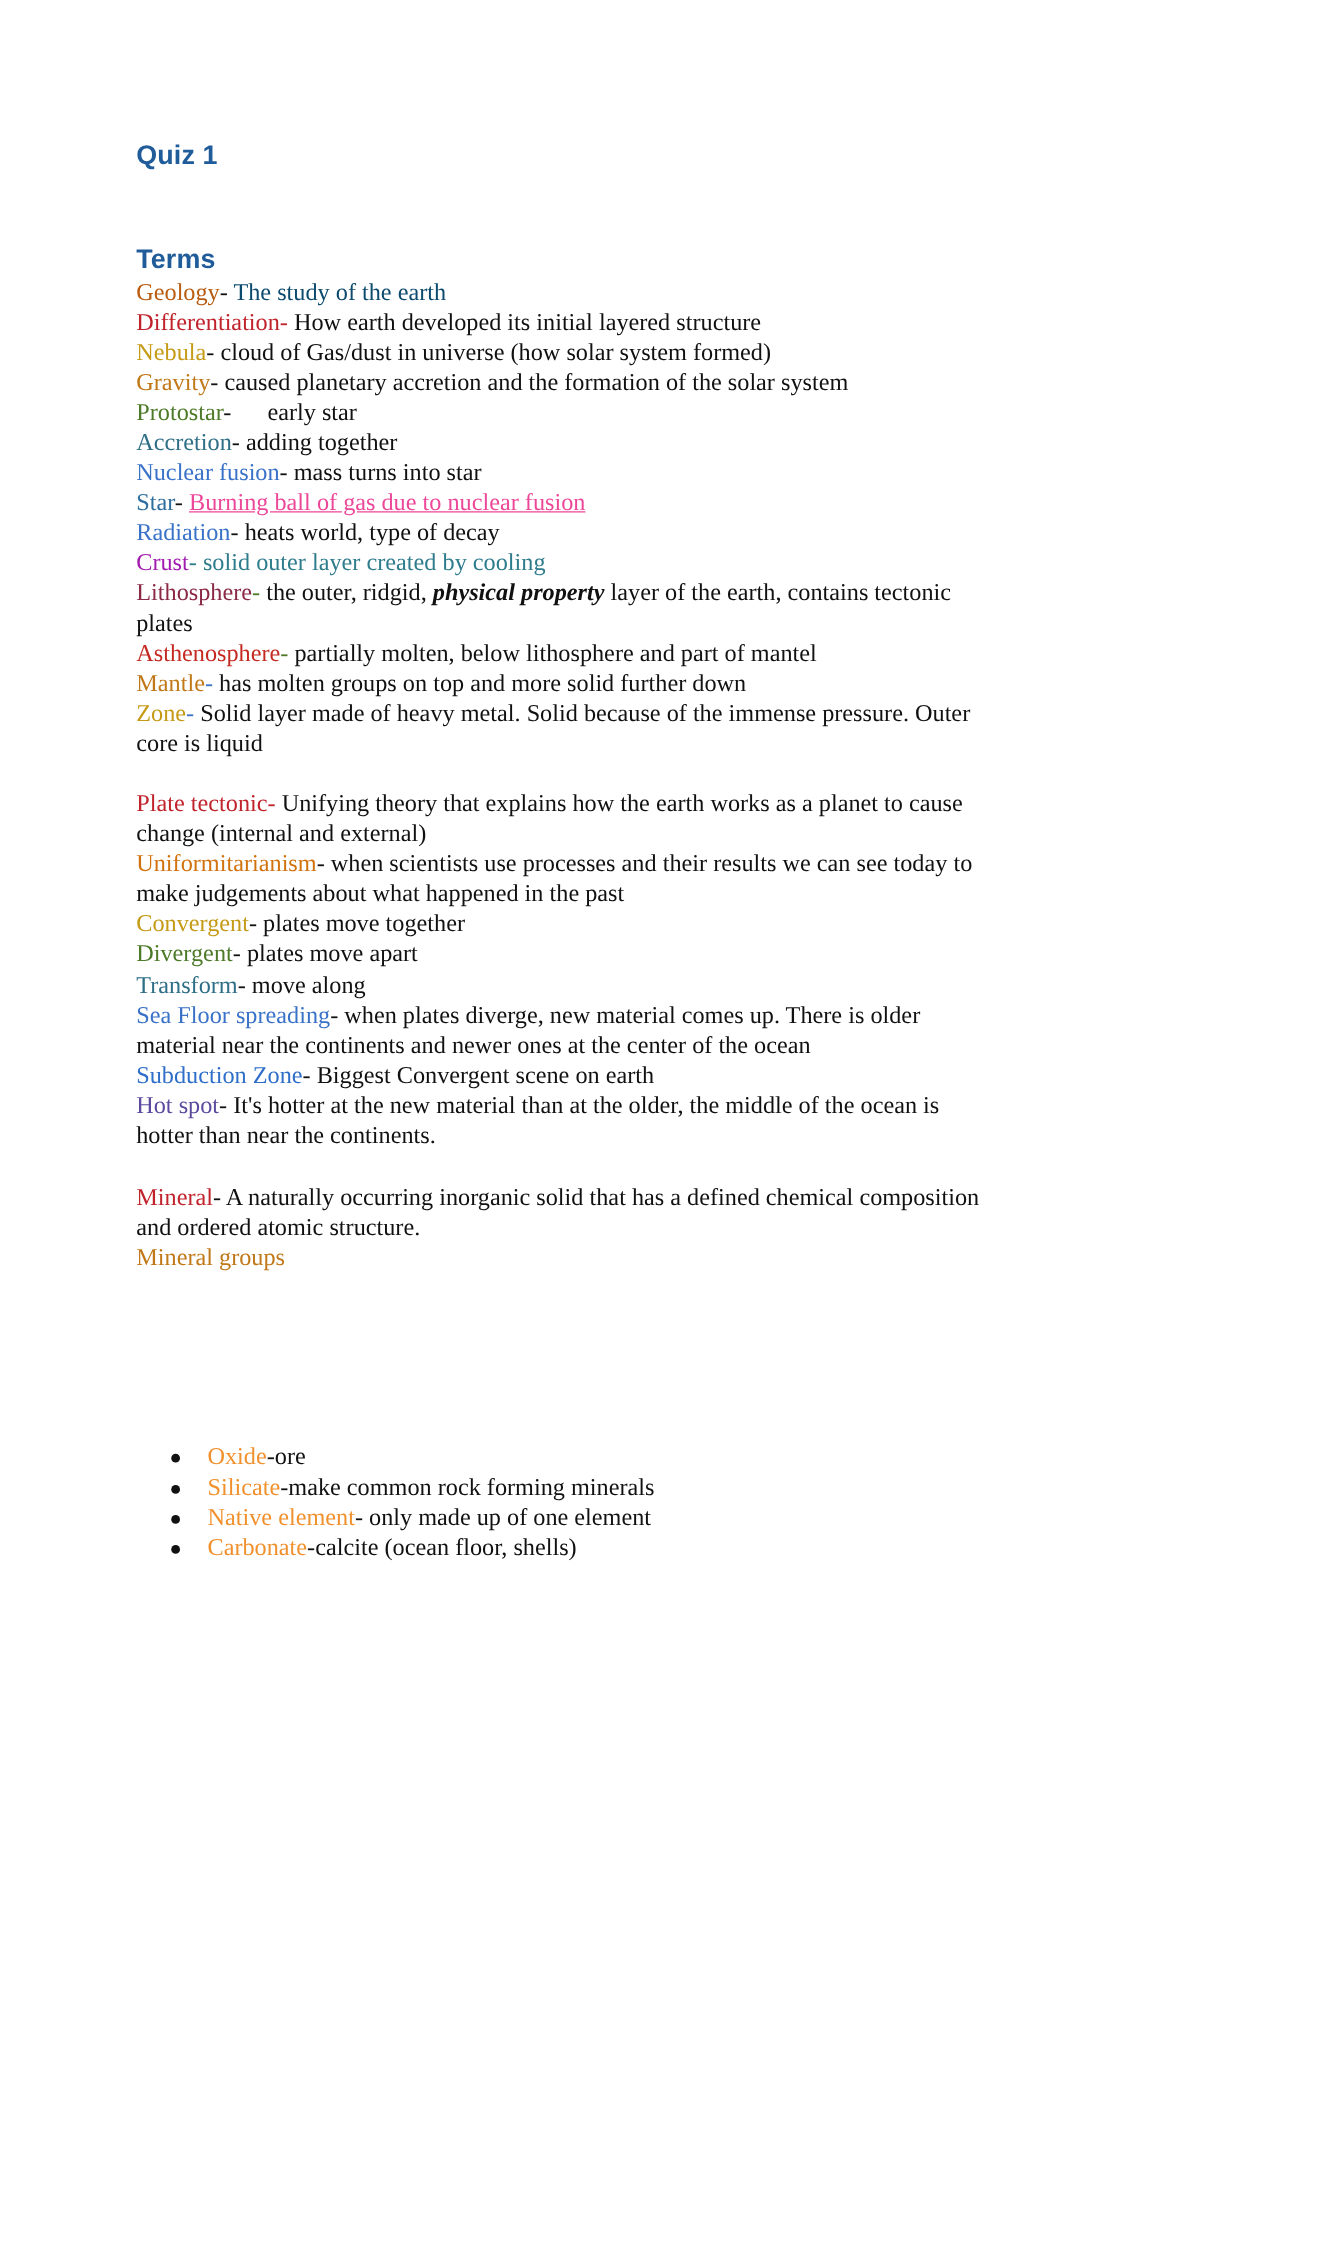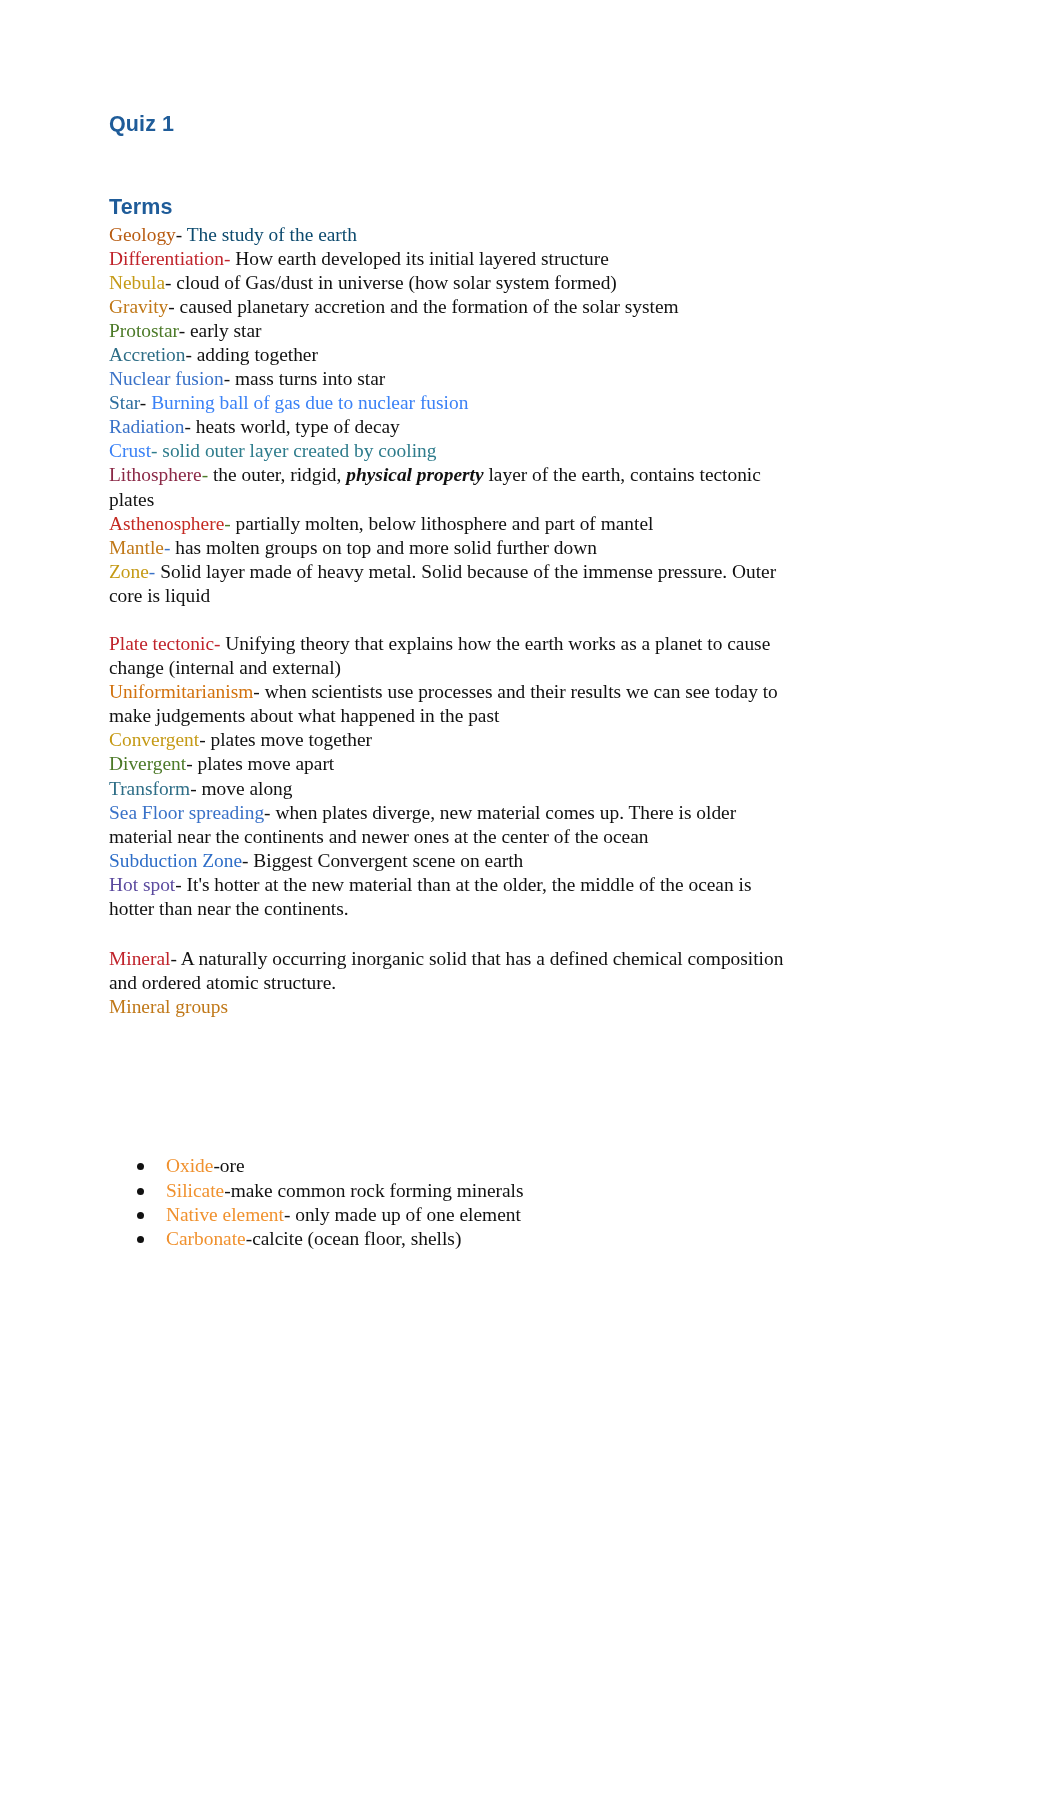--- a/index.html
+++ b/index.html
@@ -96,26 +96,26 @@
 
   <h1 class="doc-title">Quiz 1</h1>
 
   <h2 class="section-heading">Terms</h2>
 
   <div id="group1">
       <p class="entry wide"><span style="color: rgb(184, 92, 18); text-align: right;">Geology</span><span style="color: rgb(17, 17, 17);">- </span><span style="color: #0c4a6e;">The study of the earth</span></p>
       <p class="entry wide"><span style="color: rgb(192, 35, 43);">Differentiation</span><span style="color: rgb(192, 35, 43);">- </span><span style="color: rgb(17, 17, 17);">How earth developed its initial layered structure</span></p>
       <p class="entry wide"><span style="color: rgb(197, 154, 22);">Nebula</span><span style="color: rgb(17, 17, 17);">- </span><span style="color: rgb(17, 17, 17);">cloud of Gas/dust in universe (how solar system formed)</span></p>
       <p class="entry wide"><span style="color: rgb(192, 120, 24);">Gravity</span><span style="color: rgb(17, 17, 17);">- </span><span style="color: rgb(17, 17, 17);">caused planetary accretion and the formation of the solar system</span></p>
-      <p class="entry wide"><span style="color: rgb(76, 122, 40);">Protostar</span><span style="color: rgb(17, 17, 17);">- </span><span style="color: rgb(17, 17, 17);">early star</span></p>
+      <p class="entry wide"><span style="color: rgb(76, 122, 40);">Protostar</span><span style="color: rgb(17, 17, 17);">- </span><span style="color: rgb(17, 17, 17); margin-left: 24px;">early star</span></p>
       <p class="entry wide"><span style="color: rgb(46, 110, 135);">Accretion</span><span style="color: rgb(17, 17, 17);">- </span><span style="color: rgb(17, 17, 17);">adding together</span></p>
       <p class="entry wide"><span style="color: rgb(58, 114, 200);">Nuclear fusion</span><span style="color: rgb(17, 17, 17);">- </span><span style="color: rgb(17, 17, 17);">mass turns into star</span></p>
-      <p class="entry wide"><span style="color: rgb(46, 110, 158);">Star</span><span style="color: rgb(17, 17, 17);">- </span><span style="color: #3b82f6;">Burning ball of gas due to nuclear fusion</span></p>
+      <p class="entry wide"><span style="color: rgb(46, 110, 158);">Star</span><span style="color: rgb(17, 17, 17);">- </span><span style="color: #ec4899; text-decoration: underline;">Burning ball of gas due to nuclear fusion</span></p>
       <p class="entry wide"><span style="color: rgb(58, 114, 200);">Radiation</span><span style="color: rgb(17, 17, 17);">- </span><span style="color: rgb(17, 17, 17);">heats world, type of decay</span></p>
-      <p class="entry wide"><span style="color: #3b82f6;">Crust</span><span style="color: rgb(46, 124, 140);">- </span><span style="color: rgb(46, 124, 140);">solid outer layer created by cooling</span></p>
+      <p class="entry wide"><span style="color: #a21caf;">Crust</span><span style="color: rgb(46, 124, 140);">- </span><span style="color: rgb(46, 124, 140);">solid outer layer created by cooling</span></p>
     </div>
 
   <p class="entry wide" id="lithosphere-entry"><span style="color: rgb(138, 40, 70);">Lithosphere</span><span style="color: rgb(76, 122, 40);">- </span><span style="color: rgb(17, 17, 17);">the outer, ridgid, </span><span class="bold-italic" style="color: rgb(17, 17, 17);">physical property</span><span style="color: rgb(17, 17, 17);"> layer of the earth, contains tectonic plates</span></p>
 
   <div id="group1b">
       <p class="entry wide"><span style="color: rgb(196, 42, 34);">Asthenosphere</span><span style="color: rgb(76, 122, 40);">- </span><span style="color: rgb(17, 17, 17);">partially molten, below lithosphere and part of mantel</span></p>
       <p class="entry wide"><span style="color: rgb(192, 120, 24);">Mantle</span><span style="color: rgb(58, 114, 200);">- </span><span style="color: rgb(17, 17, 17);">has molten groups on top and more solid further down</span></p>
       <p class="entry wide"><span style="color: rgb(197, 154, 22);">Zone</span><span style="color: rgb(58, 114, 200);">- </span><span style="color: rgb(17, 17, 17);">Solid layer made of heavy metal. Solid because of the immense pressure. Outer core is liquid</span></p>
     </div>
 

